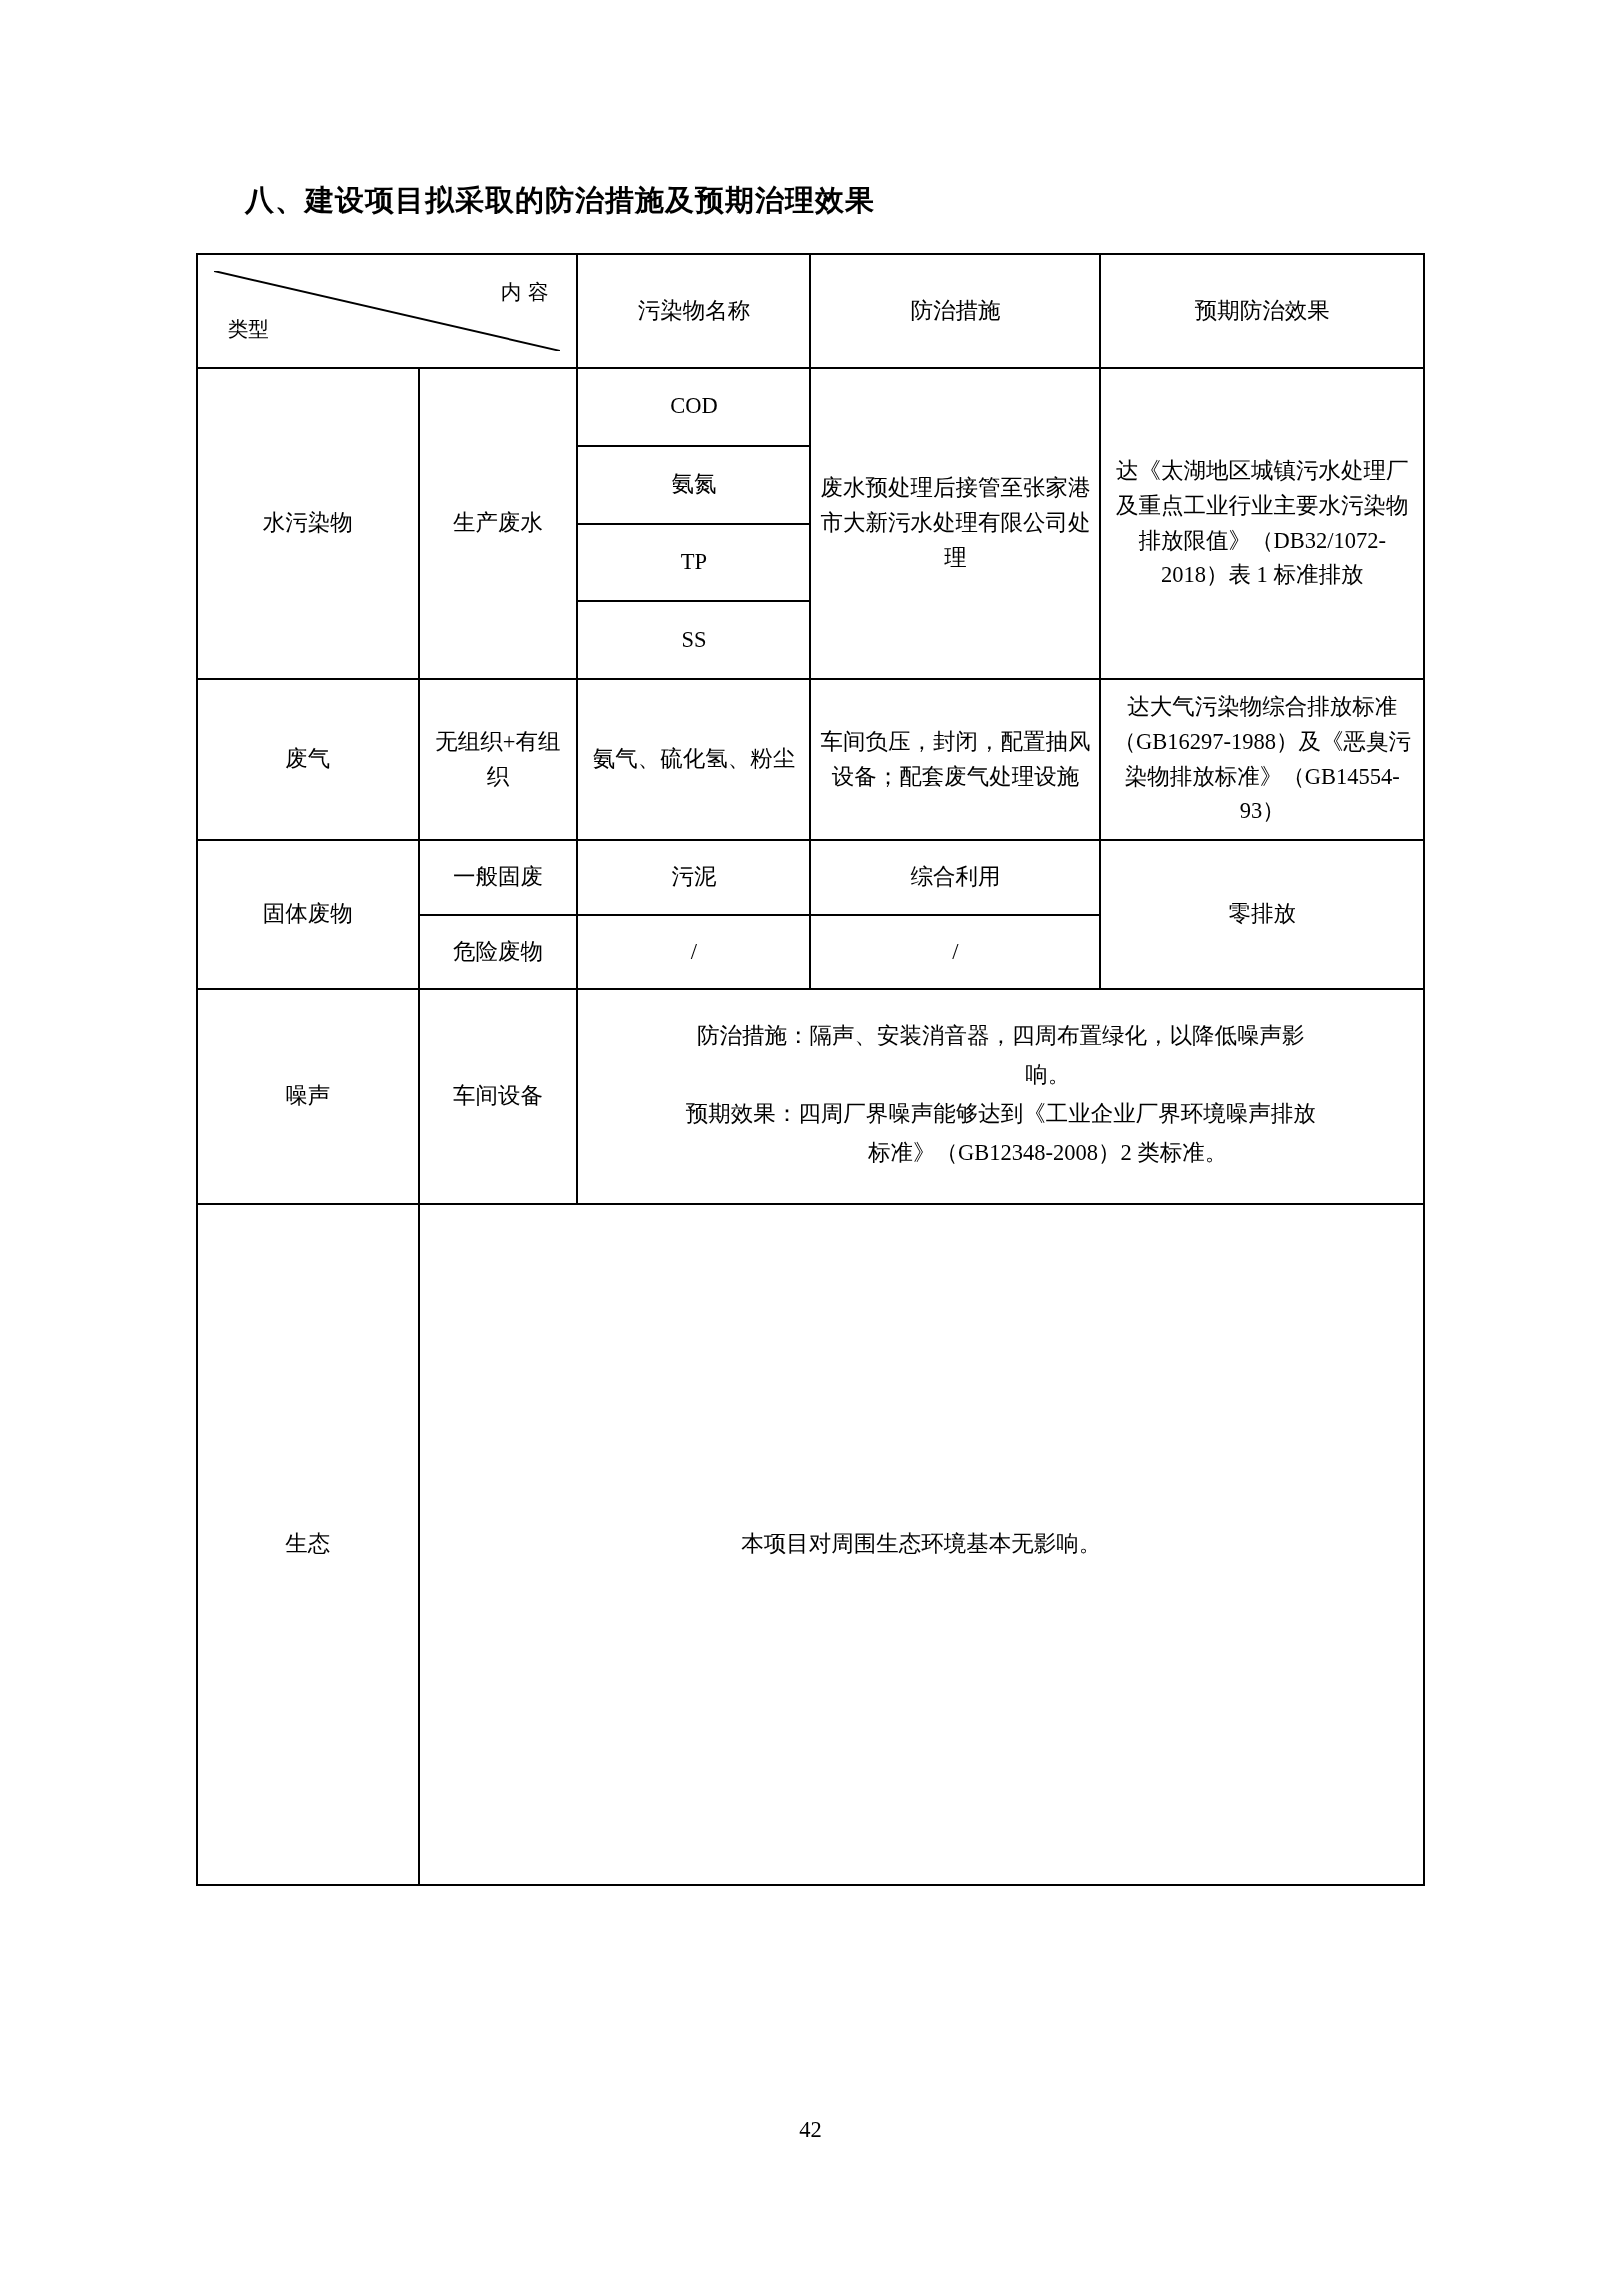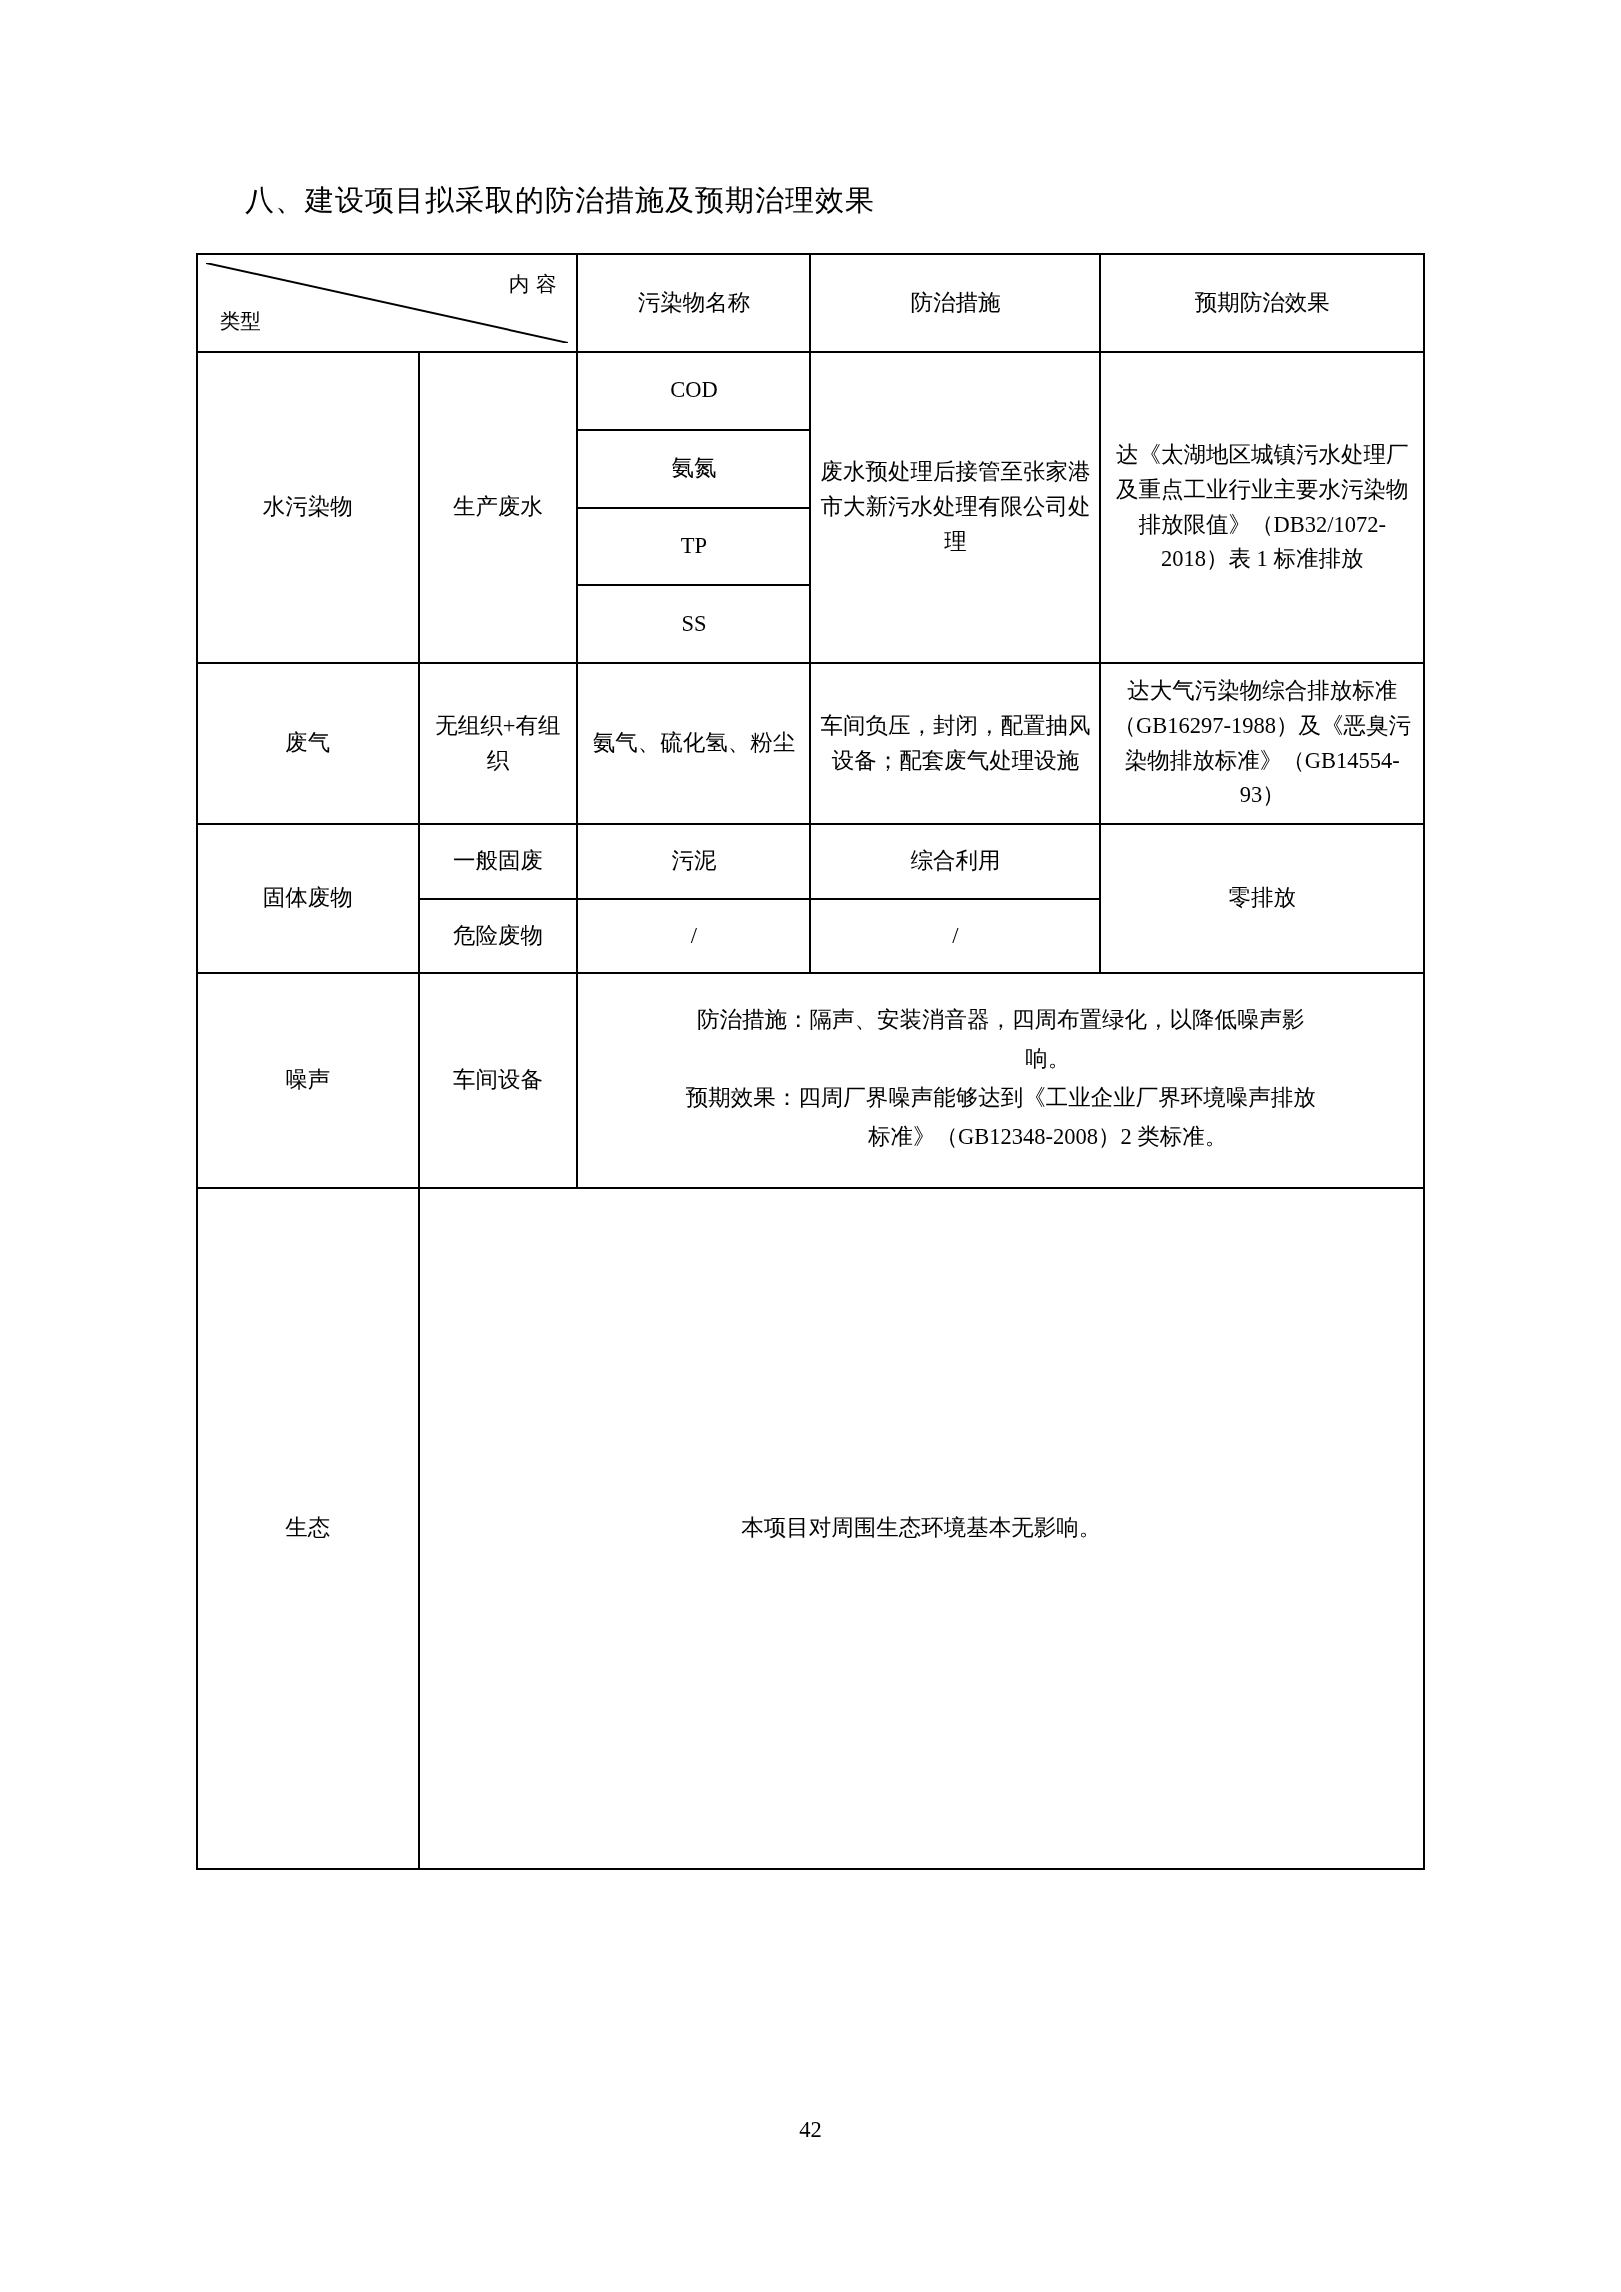--- a/index.html
+++ b/index.html
@@ -20,21 +20,21 @@
     height: 2293px;
     box-sizing: border-box;
     padding: 0;
   }
   .heading {
     position: absolute;
     left: 245px;
     top: 181px;
     font-family: "DejaVu Sans", sans-serif;
     font-size: 29px;
-    font-weight: normal;
+    font-weight: bold;
     letter-spacing: 1px;
     white-space: nowrap;
   }
   table.main {
     position: absolute;
     left: 196px;
     top: 253px;
     width: 1229px;
     border-collapse: collapse;
     table-layout: fixed;
@@ -48,21 +48,21 @@
     padding: 5.9px 7.8px;
     font-family: "Liberation Serif", serif;
   }
   .cell-cn {
     font-family: "DejaVu Sans", sans-serif;
     font-size: 21.6px;
   }
   .corner-cell {
     position: relative;
     height: 80px;
-    padding: 8px !important;
+    padding: 16px !important;
   }
   .corner-inner {
     position: relative;
     width: 100%;
     height: 100%;
     overflow: hidden;
   }
   .corner-line {
     position: absolute;
     left: 0;

